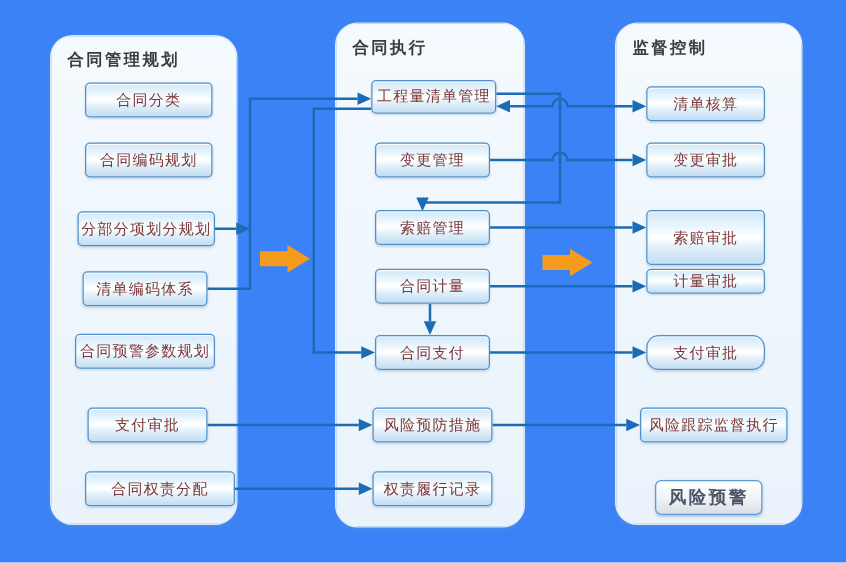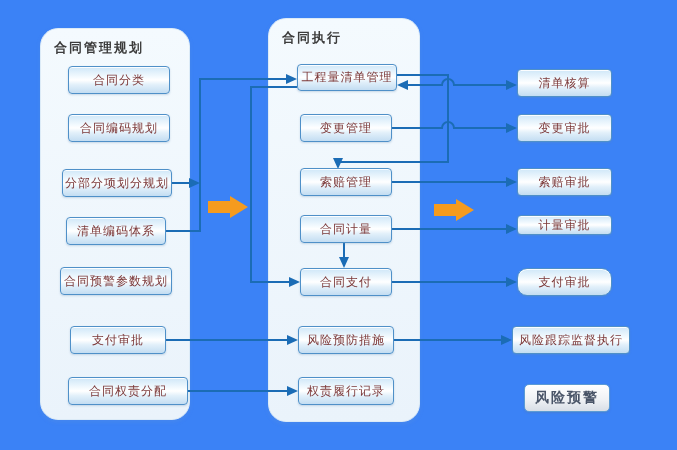--- a/index.html
+++ b/index.html
@@ -72,34 +72,37 @@
       <polygon points="208,201 230,201 230,196 248,207 230,218 230,213 208,213" class="flow"></polygon>
       <polygon points="434,204 456,204 456,199 474,210 456,221 456,216 434,216" class="flow"></polygon>
     </svg>
 
   <section class="panel" id="panel-0" style="left: 40px; top: 28px; width: 150px; height: 392px;">
     <h2>合同管理规划</h2>
   </section>
   <section class="panel" id="panel-1" style="left: 268px; top: 18px; width: 152px; height: 404px;">
     <h2>合同执行</h2>
   </section>
+  <section class="panel" id="panel-2" style="left: 492px; top: 18px; width: 150px; height: 402px;">
+    <h2>监督控制</h2>
+  </section>
 <div class="node" style="left: 68px; top: 66px; width: 102px; height: 28px;">合同分类</div>
     <div class="node" style="left: 62px; top: 169px; width: 110px; height: 28px;">分部分项划分规划</div>
     <div class="node" style="left: 68px; top: 114px; width: 102px; height: 28px;">合同编码规划</div>
     <div class="node" style="left: 66px; top: 217px; width: 100px; height: 28px;">清单编码体系</div>
     <div class="node" style="left: 60px; top: 267px; width: 112px; height: 28px;">合同预警参数规划</div>
     <div class="node" style="left: 70px; top: 326px; width: 96px; height: 28px;">支付审批</div>
     <div class="node" style="left: 68px; top: 377px; width: 120px; height: 28px;">合同权责分配</div>
     <div class="node" style="left: 297px; top: 64px; width: 100px; height: 27px;">工程量清单管理</div>
     <div class="node" style="left: 300px; top: 114px; width: 92px; height: 28px;">变更管理</div>
     <div class="node" style="left: 300px; top: 168px; width: 92px; height: 28px;">索赔管理</div>
     <div class="node" style="left: 300px; top: 215px; width: 92px; height: 28px;">合同计量</div>
     <div class="node" style="left: 300px; top: 268px; width: 92px; height: 28px;">合同支付</div>
     <div class="node" style="left: 298px; top: 326px; width: 96px; height: 28px;">风险预防措施</div>
     <div class="node" style="left: 298px; top: 377px; width: 96px; height: 28px;">权责履行记录</div>
     <div class="node" style="left: 517px; top: 69px; width: 95px; height: 28px;">清单核算</div>
     <div class="node" style="left: 517px; top: 114px; width: 95px; height: 28px;">变更审批</div>
-    <div class="node" style="left: 517px; top: 168px; width: 95px; height: 28px;">索赔审批</div>
+    <div class="node" style="left: 517px; top: 168px; width: 95px; height: 44px;">索赔审批</div>
     <div class="node" style="left: 517px; top: 215px; width: 95px; height: 20px;">计量审批</div>
     <div class="node" style="left: 517px; top: 268px; width: 95px; height: 28px; border-radius: 10px;">支付审批</div>
     <div class="node" style="left: 512px; top: 326px; width: 118px; height: 28px;">风险跟踪监督执行</div>
     <div class="node plain" style="left: 524px; top: 384px; width: 86px; height: 28px;">风险预警</div>
   </div>
 
 </body></html>

